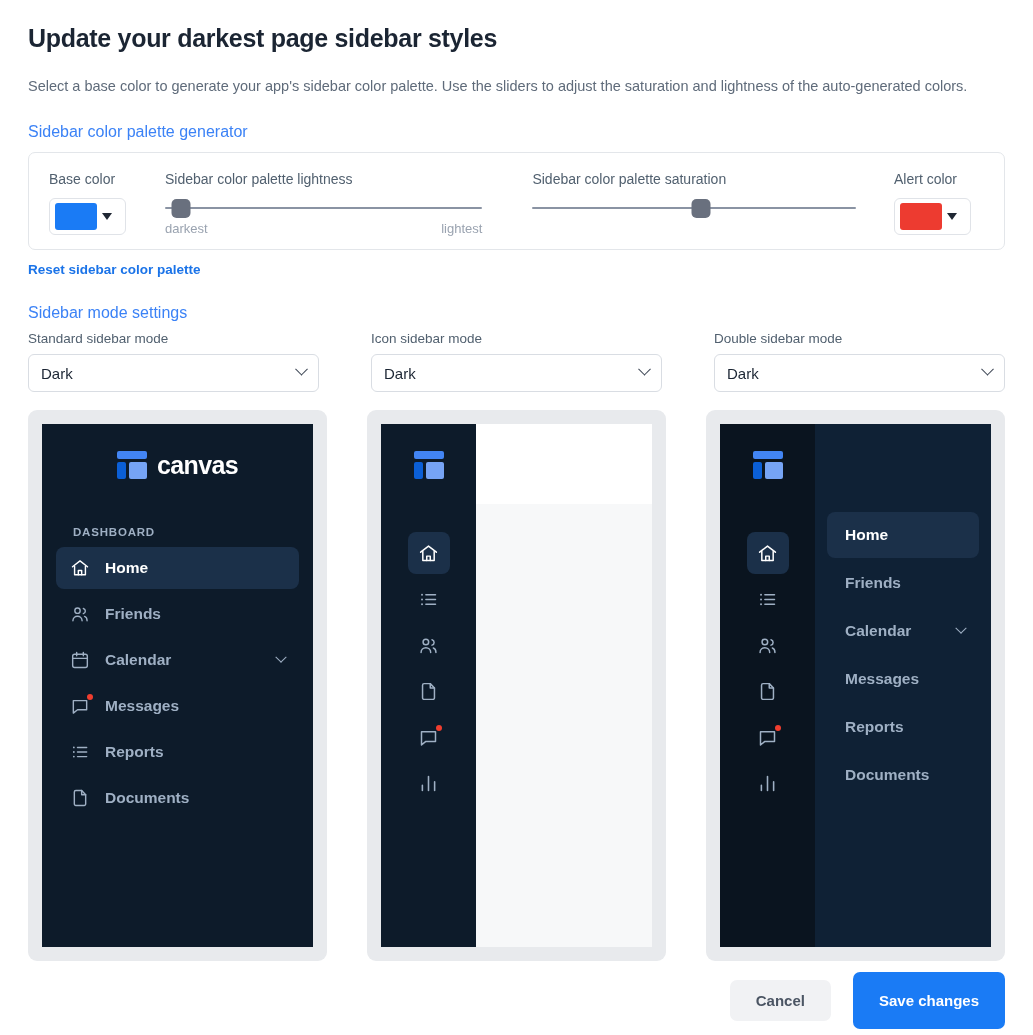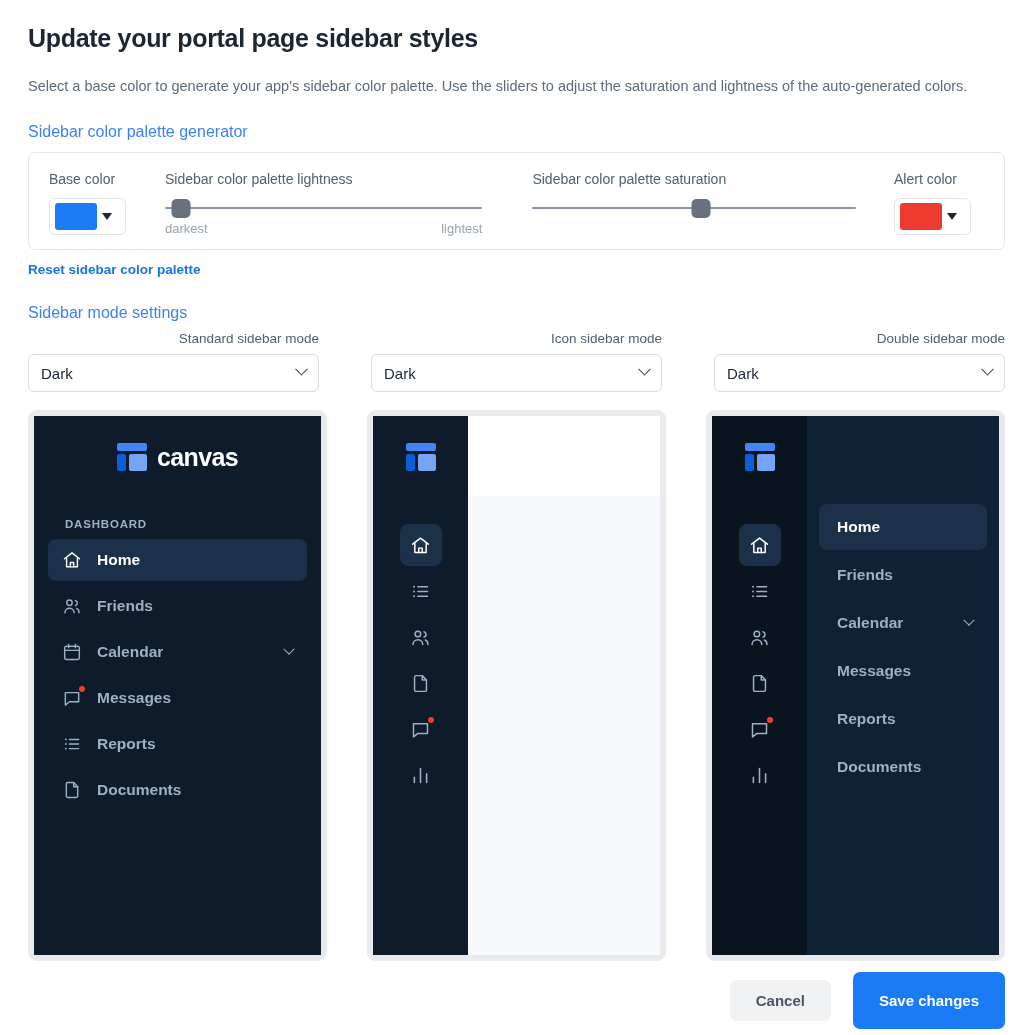--- a/index.html
+++ b/index.html
@@ -126,21 +126,20 @@
     cursor: pointer;
   }
 
   
   .modes-heading { margin-top: 26px; margin-bottom: 9px; }
 
   .modes-grid {
     display: grid;
     grid-template-columns: 1fr 1fr 1fr;
     gap: 52px;
-    text-align: right;
   }
   .mode-label {
     font-size: 13.5px;
     color: #51606f;
     margin-bottom: 8px;
   }
   .mode-select {
     position: relative;
     height: 38px;
     border: 1px solid #d9dde3;
@@ -165,21 +164,21 @@
   
   .previews {
     display: grid;
     grid-template-columns: 1fr 1fr 1fr;
     gap: 40px;
     margin-top: 18px;
   }
   .preview-frame {
     background: #e8eaed;
     border-radius: 9px;
-    padding: 6px;
+    padding: 14px;
     height: 551px;
   }
   .preview-inner {
     height: 100%;
     width: 100%;
     display: flex;
     overflow: hidden;
     background: #0d1b2a;
   }
 
@@ -322,21 +321,21 @@
     padding: 20px 26px;
   }
 
   svg { display: block; }
 </style>
 </head>
 <body>
 
 <div class="page">
 
-  <div class="page-title">Update your portal page sidebar styles</div>
+  <div class="page-title">Update your darkest page sidebar styles</div>
   <div class="page-desc">Select a base color to generate your app's sidebar color palette. Use the sliders to adjust the saturation and lightness of the auto-generated colors.</div>
 
   <div class="section-heading">Sidebar color palette generator</div>
 
   <div class="palette-card">
 
     <div class="swatch-group">
       <div class="field-label">Base color</div>
       <div class="swatch-box">
         <span class="swatch-chip" style="background:#1a7bf5"></span>

